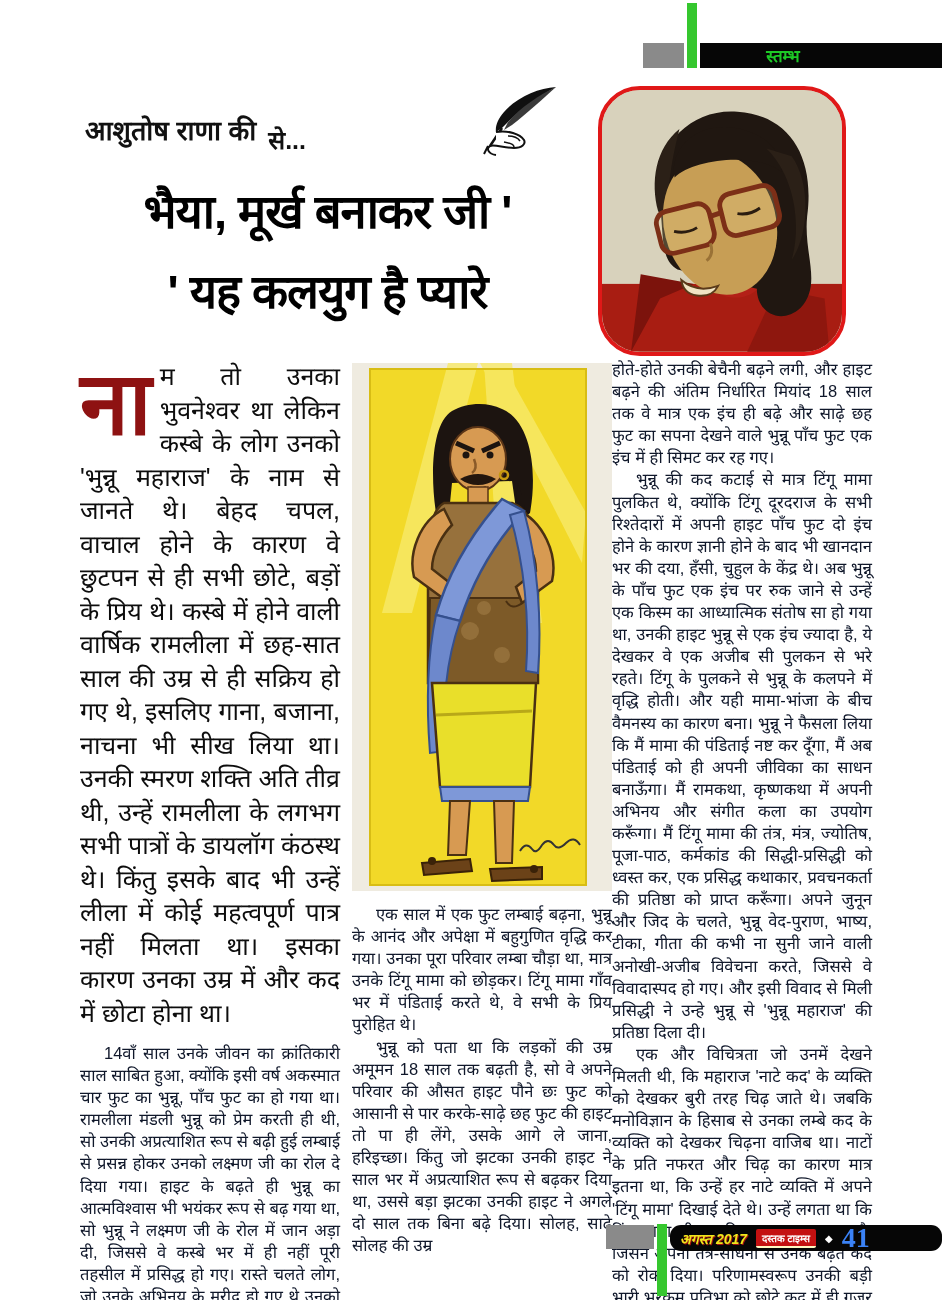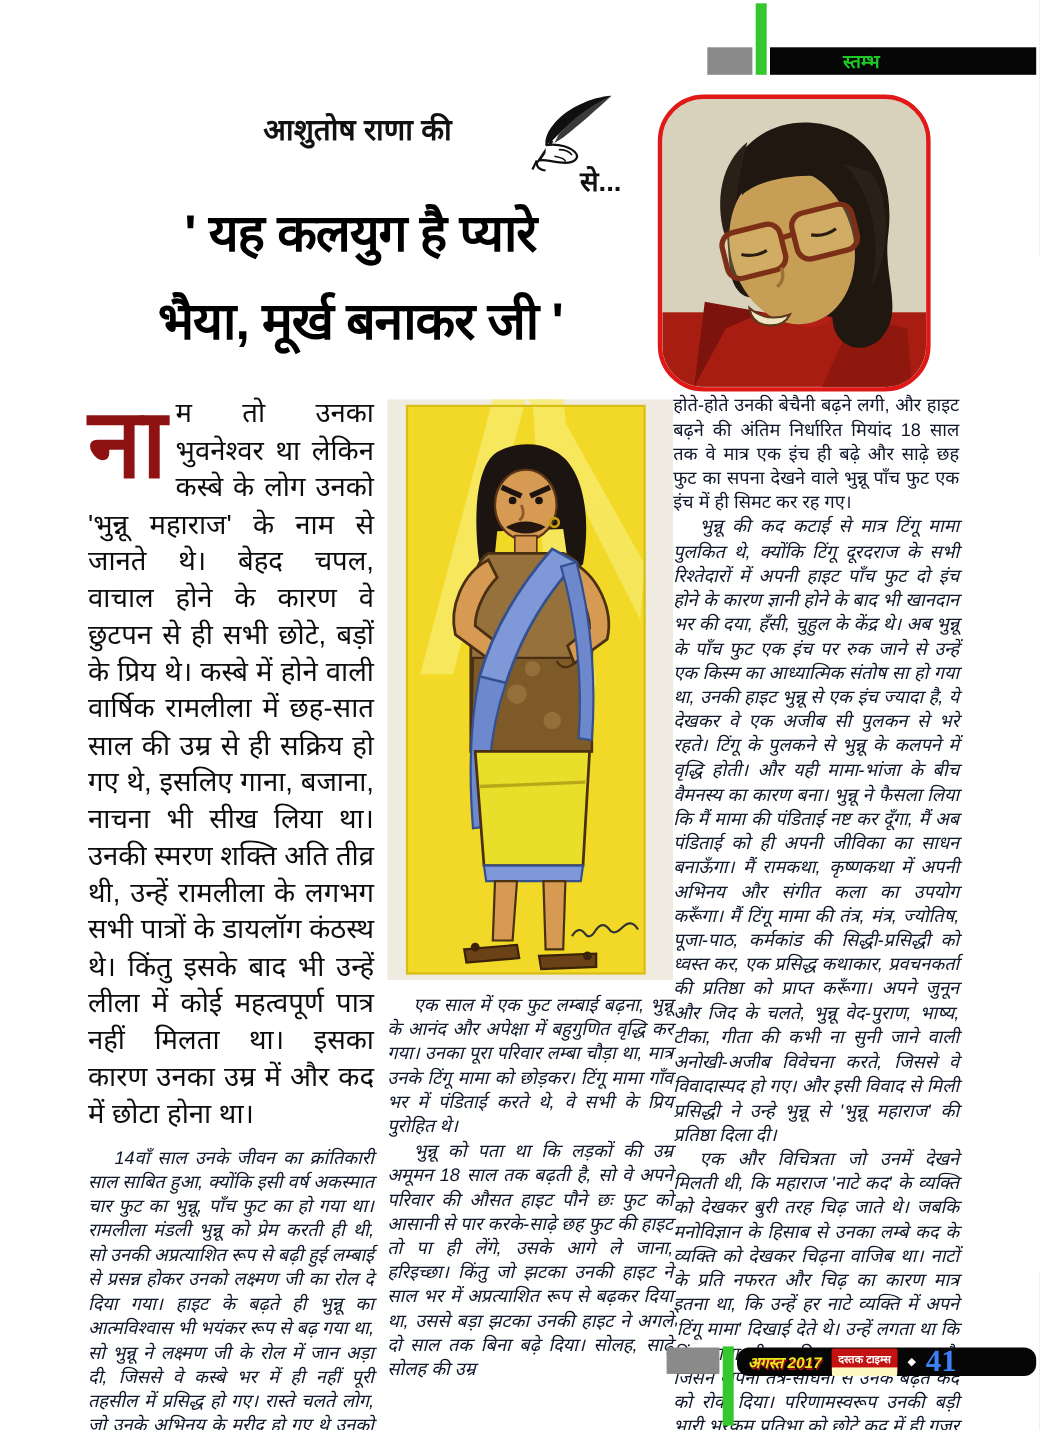--- a/index.html
+++ b/index.html
@@ -11,21 +11,21 @@
     color:#1a1a1a;
   }
   
   .tag-gray    { position:absolute; left:643px; top:43px; width:41px; height:25px; background:#8a8a8a; }
   .tag-green   { position:absolute; left:687px; top:3px;  width:10px; height:65px; background:#35c72e; }
   .tag-black   { position:absolute; left:700px; top:43px; width:242px; height:25px; background:#060606;
                  display:flex; align-items:center; justify-content:center; }
   .tag-black span { color:#1dc926; font-size:17px; font-weight:bold; transform:translateX(-38px); }
   
   .byline { position:absolute; left:85px; top:98px; width:480px; height:62px;
-            display:flex; align-items:center; gap:12px;flex-direction:column; }
+            display:flex; align-items:center; gap:12px; }
   .byline .pre  { font-size:27px; font-weight:bold; color:#111; }
   .byline .big  { font-size:50px; font-weight:900; color:#b01116; line-height:1; letter-spacing:1px; }
   .byline .suf  { font-size:25px; font-weight:bold; color:#111; align-self:flex-end; padding-bottom:4px; }
   .quill { position:absolute; left:468px; top:84px; width:92px; height:76px; }
   
   .headline { position:absolute; left:70px; top:172px; width:515px; height:170px;
               text-align:center; font-weight:900; color:#000;
               font-size:47px; line-height:80px; letter-spacing:-1px; }
   
   .photo-frame { position:absolute; left:598px; top:86px; width:248px; height:270px;
@@ -33,32 +33,32 @@
   .photo-frame svg { display:block; width:100%; height:100%; }
   
   .col { position:absolute; text-align:justify; }
   .col-left  { left:80px;  top:360px; width:260px; }
   .col-mid   { left:352px; top:363px; width:260px; }
   .col-right { left:612px; top:358px; width:260px; }
   .lead { font-size:25px; line-height:33.5px; color:#0d0d0d; }
   .lead .dropcap { float:left; font-size:88px; line-height:76px; font-weight:bold;
                    color:#8e1212; padding:6px 8px 0 0; }
   .small { font-size:16.5px; line-height:22.1px; color:#0f172a; }
-  .indent { text-indent:24px;font-style:italic; }
+  .indent { text-indent:24px; }
   .gap-top { margin-top:12px; }
   .illus { width:260px; height:528px; display:block; margin-bottom:12px; }
   
   .foot-gray  { position:absolute; left:606px; top:1225px; width:48px; height:24px; background:#8a8a8a; }
   .foot-green { position:absolute; left:657px; top:1224px; width:10px; height:72px; background:#35c72e; }
   .foot-black { position:absolute; left:670px; top:1225px; width:272px; height:26px; background:#060606;
                 display:flex; align-items:center; gap:9px; padding:0 10px;border-radius:11px; }
   .foot-date  { color:#f0e71c; font-size:14px; font-weight:bold; font-style:italic;
                 text-shadow:1px 1px 0 #a01010; white-space:nowrap; }
   .foot-logo  { background:#c41111; color:#fff; font-size:10px; font-weight:bold;
-                padding:2px 6px 1px; border-bottom:8px solid #fef9c3; white-space:nowrap;
+                padding:2px 6px 1px; border-bottom:2px solid #fef9c3; white-space:nowrap;
                 border-radius:2px; }
   .foot-sep   { color:#fff; font-size:10px; }
   .foot-num   { color:#3b82f6; font-size:28px; font-weight:900; line-height:1;font-family:Liberation Serif, serif; }
 </style>
 </head>
 <body>
 
 <div class="page">
 
   <div class="tag-gray"></div>
@@ -74,22 +74,22 @@
   <svg class="quill" viewBox="0 0 92 76">
     <path d="M88 3 C70 4 48 14 36 28 C30 35 27 42 28 48 L34 44 C45 32 64 16 88 3 Z" fill="#101010"></path>
     <path d="M88 3 C72 10 52 24 40 38 L36 46 L44 41 C58 30 76 14 88 3 Z" fill="#3a3a3a"></path>
     <path d="M34 44 L22 62" stroke="#101010" stroke-width="2.5" fill="none"></path>
     <path d="M20 62 l-4 8" stroke="#101010" stroke-width="2" fill="none"></path>
     <path d="M28 48 C40 46 52 50 56 56 C58 60 54 64 46 64 C36 64 26 60 22 62 C18 64 20 70 28 71" fill="#fff" stroke="#101010" stroke-width="2"></path>
     <path d="M40 52 c6 0 10 2 12 5 M36 58 c6 1 10 3 10 5" stroke="#101010" stroke-width="1.5" fill="none"></path>
   </svg>
 
   <div class="headline">
+    <div>भैया, मूर्ख बनाकर जी '</div>
     <div>' यह कलयुग है प्यारे</div>
-    <div>भैया, मूर्ख बनाकर जी '</div>
   </div>
 
   <div class="photo-frame">
     <svg viewBox="0 0 248 270">
       <rect width="248" height="270" fill="#d8d2bc"></rect>
       <rect x="0" y="200" width="248" height="70" fill="#a81d12"></rect>
       <path d="M30 270 L60 215 L95 200 L40 190 Z" fill="#7c130c"></path>
       <path d="M150 270 L180 205 L230 215 L235 270 Z" fill="#8e170e"></path>
       <path d="M120 185 C100 215 150 225 165 200 L160 170 Z" fill="#b32017"></path>
       <path d="M60 120 C48 60 90 18 140 22 C195 26 220 70 212 130 C208 170 228 200 205 225 C185 243 160 230 160 205 L78 185 C60 175 64 150 60 120 Z" fill="#201711"></path>

